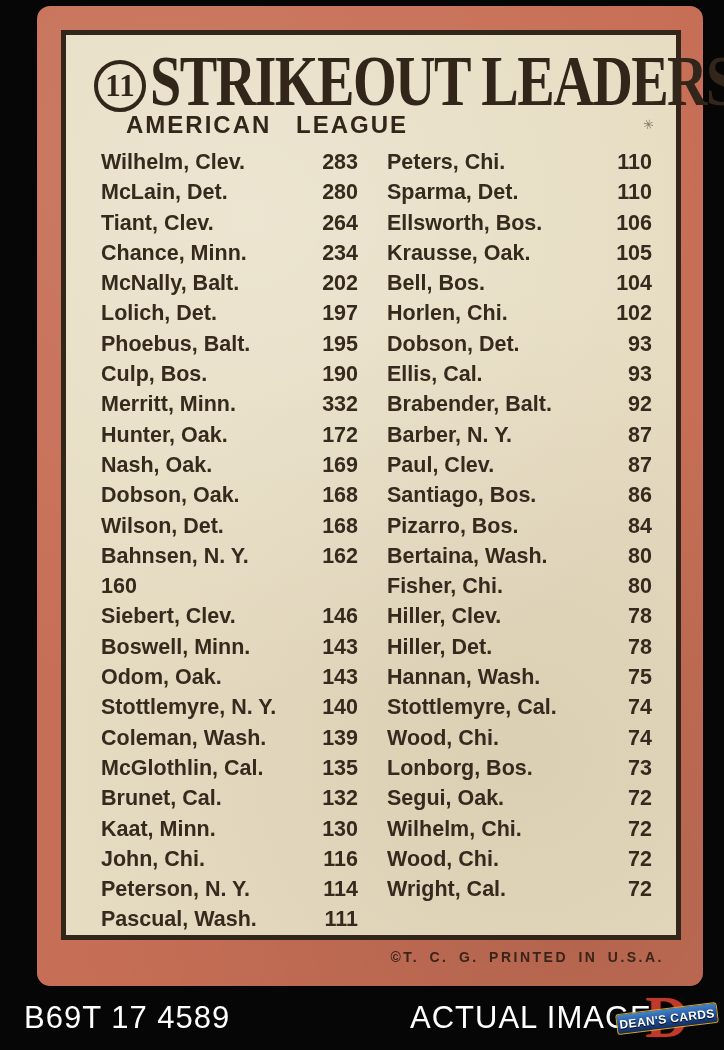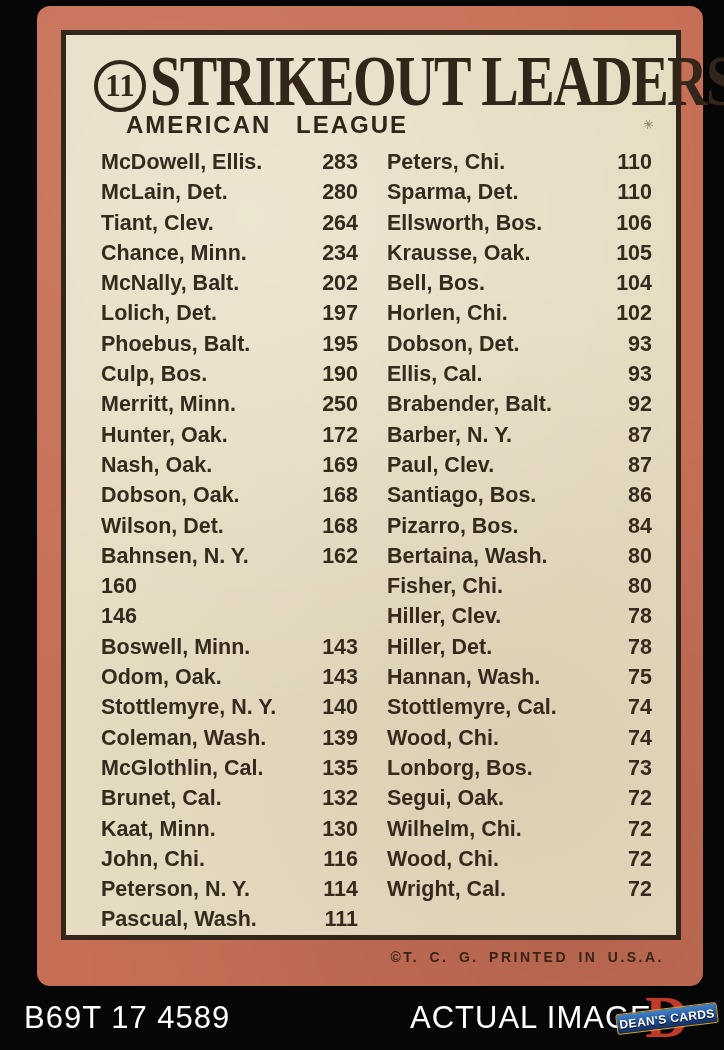--- a/index.html
+++ b/index.html
@@ -95,21 +95,21 @@
   <div class="panel">
     <div class="card-number">
       <span>11</span>
     </div>
     <div class="title">STRIKEOUT LEADERS</div>
     <div class="subtitle">AMERICAN LEAGUE</div>
     <div class="print-mark">✳</div>
     <div class="lists">
       <div class="col">
           <div class="row">
-            <span>McDowell, Ellis.</span>
+            <span>Wilhelm, Clev.</span>
             <span class="val">283</span>
           </div>
           <div class="row">
             <span>McLain, Det.</span>
             <span class="val">280</span>
           </div>
           <div class="row">
             <span>Tiant, Clev.</span>
             <span class="val">264</span>
           </div>
@@ -128,21 +128,21 @@
           <div class="row">
             <span>Phoebus, Balt.</span>
             <span class="val">195</span>
           </div>
           <div class="row">
             <span>Culp, Bos.</span>
             <span class="val">190</span>
           </div>
           <div class="row">
             <span>Merritt, Minn.</span>
-            <span class="val">250</span>
+            <span class="val">332</span>
           </div>
           <div class="row">
             <span>Hunter, Oak.</span>
             <span class="val">172</span>
           </div>
           <div class="row">
             <span>Nash, Oak.</span>
             <span class="val">169</span>
           </div>
           <div class="row">
@@ -154,20 +154,21 @@
             <span class="val">168</span>
           </div>
           <div class="row">
             <span>Bahnsen, N. Y.</span>
             <span class="val">162</span>
           </div>
           <div class="row">
             <span class="val">160</span>
           </div>
           <div class="row">
+            <span>Siebert, Clev.</span>
             <span class="val">146</span>
           </div>
           <div class="row">
             <span>Boswell, Minn.</span>
             <span class="val">143</span>
           </div>
           <div class="row">
             <span>Odom, Oak.</span>
             <span class="val">143</span>
           </div>

